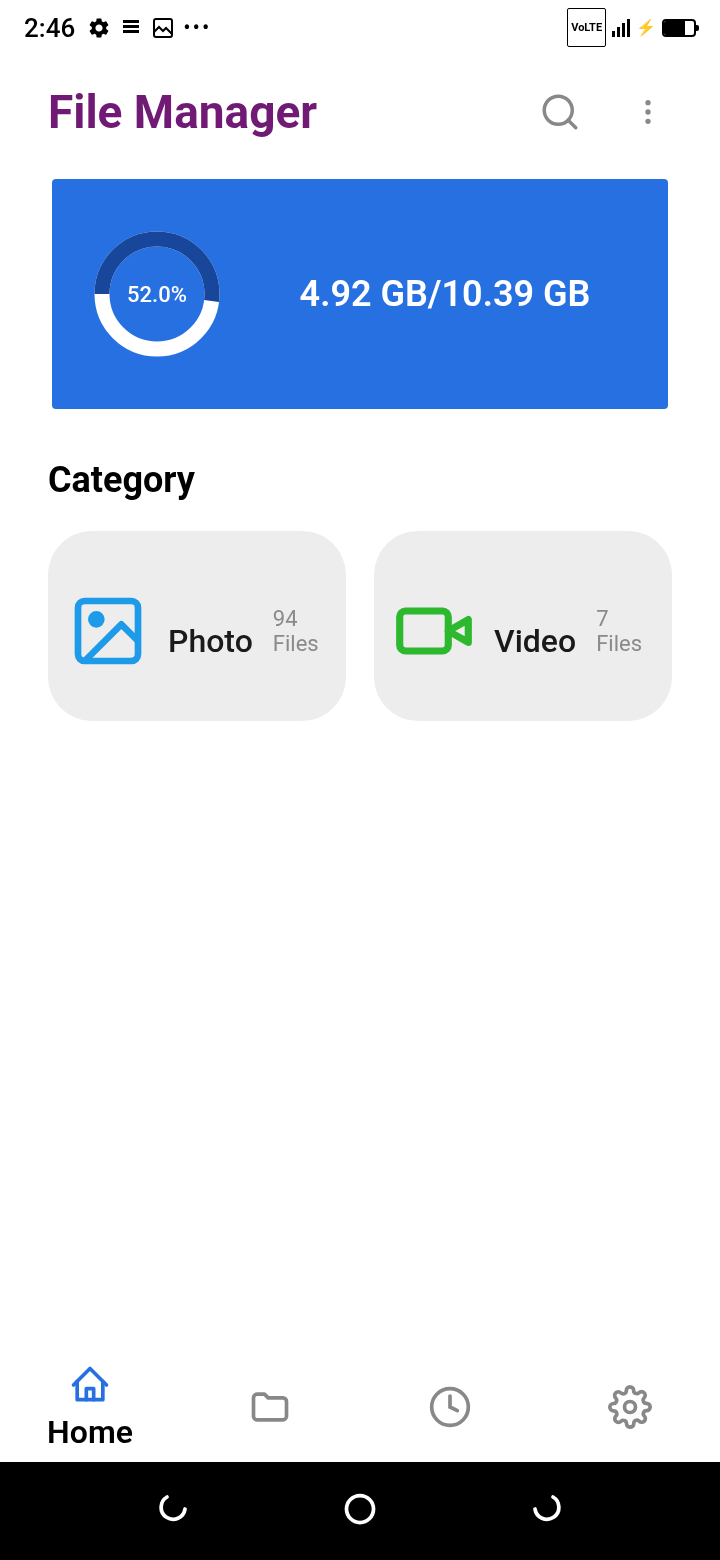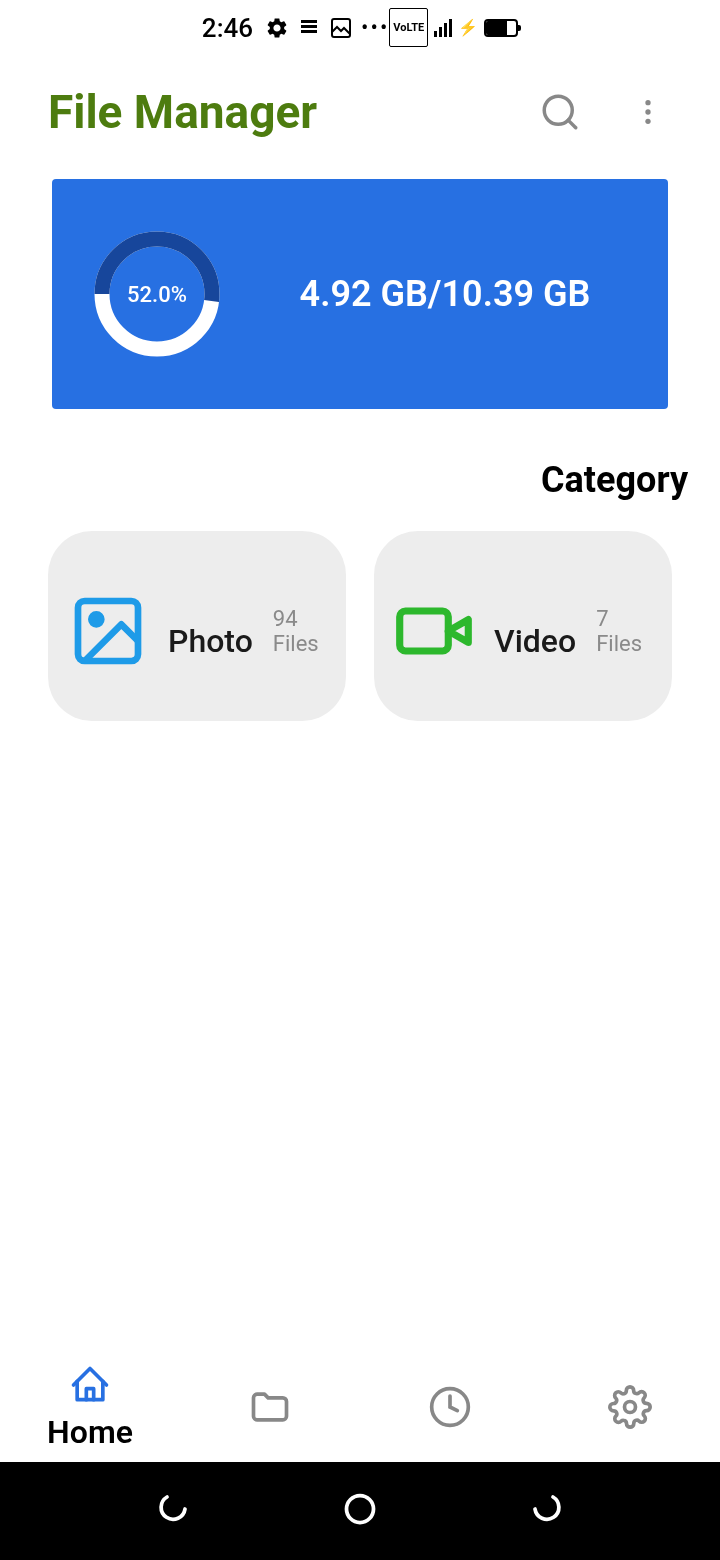--- a/index.html
+++ b/index.html
@@ -11,21 +11,21 @@
     body {
       width: 720px;
       height: 1560px;
       background: #ffffff;
       position: relative;
       overflow: hidden;
     }
     .status-bar {
       height: 55px;
       display: flex;
-      justify-content: center;
+      justify-content: space-between;
       align-items: center;
       padding: 0 24px;
       color: #000;
     }
     .status-left {
       display: flex;
       align-items: center;
       gap: 12px;
     }
     .status-time {
@@ -85,21 +85,21 @@
       border-radius: 2px 0 0 2px;
     }
     .header {
       display: flex;
       align-items: center;
       padding: 30px 48px 20px;
     }
     .header-title {
       font-size: 46px;
       font-weight: 700;
-      color: #4d7c0f;
+      color: #701a75;
       flex: 1;
     }
     .header-icon {
       width: 48px;
       height: 48px;
       display: flex;
       align-items: center;
       justify-content: center;
       margin-left: 40px;
     }
@@ -127,25 +127,24 @@
       font-weight: 500;
     }
     .storage-text {
       color: #fff;
       font-size: 36px;
       font-weight: 600;
       flex: 1;
       text-align: center;
     }
     .category-header {
-      padding: 30px 32px 20px;
+      padding: 30px 48px 20px;
       font-size: 36px;
       font-weight: 700;
       color: #000;
-      text-align: right;
     }
     .categories {
       display: flex;
       gap: 28px;
       padding: 10px 48px;
     }
     .category-card {
       flex: 1;
       background: #ededed;
       border-radius: 44px;

